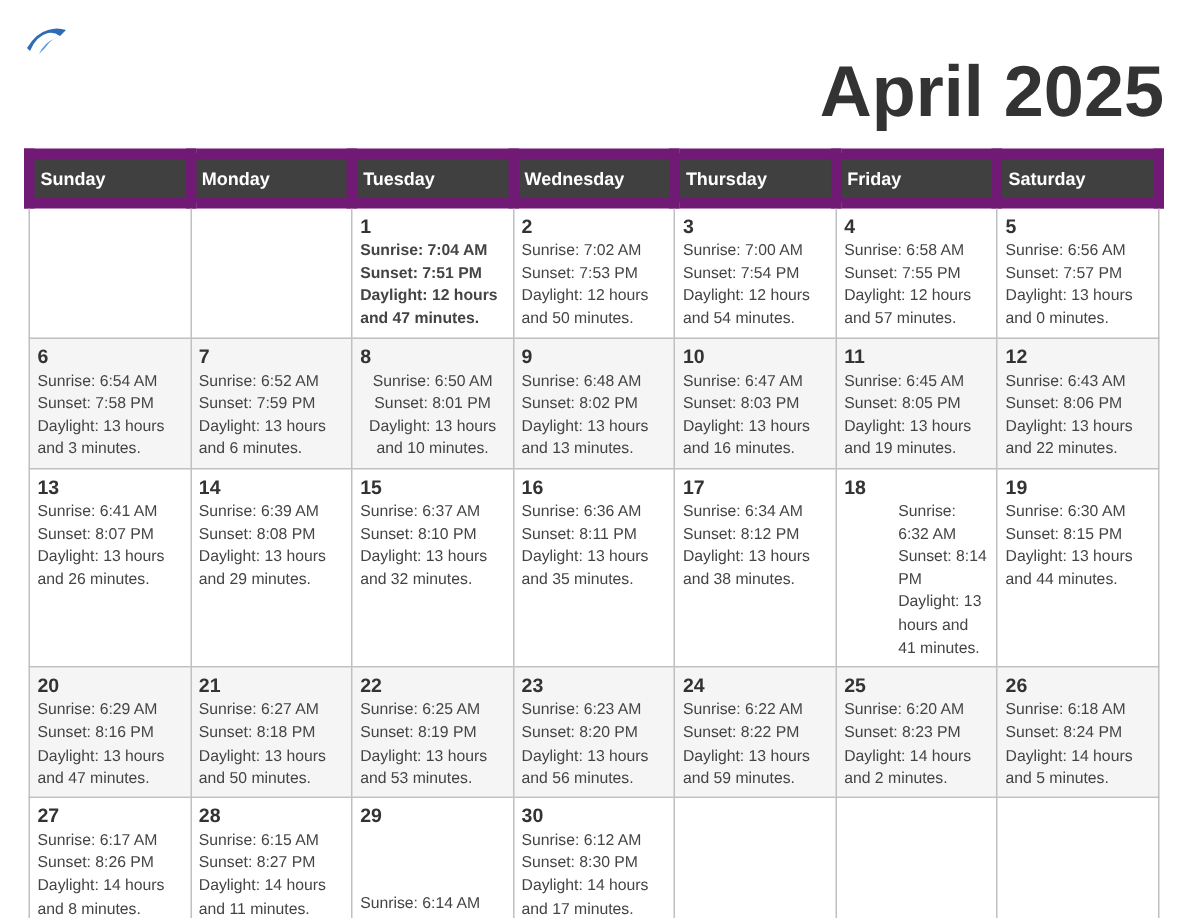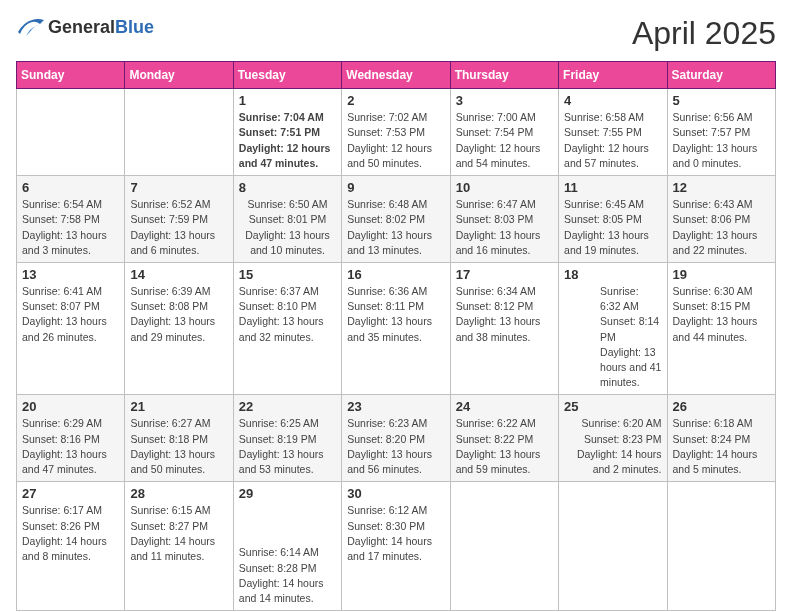--- a/index.html
+++ b/index.html
@@ -32,42 +32,43 @@
       color: #2e6db4;
     }
     .logo-bird {
       width: 28px;
       height: 22px;
     }
     .title-block {
       text-align: right;
     }
     .month-title {
-      font-size: 32px;
-      font-weight: normal;
+      font-size: 48px;
+      font-weight: bold;
       color: #333;
       line-height: 1.1;
+      margin-top: 20px;
     }
     .location-title {
       font-size: 15px;
       color: #555;
     }
     table {
       width: 100%;
       border-collapse: collapse;
       font-size: 11px;
     }
     thead tr th {
-      background-color: #ec4899;
+      background-color: #404040;
       color: #fff;
       padding: 6px 4px;
       text-align: left;
       font-size: 12px;
       font-weight: bold;
-      border: 1px solid #701a75;
+      border: 7px solid #701a75;
     }
     tbody tr td {
       border: 1px solid #c0c0c0;
       vertical-align: top;
       padding: 4px 5px;
       width: calc(100% / 7);
       min-height: 80px;
       background: #fff;
     }
     tbody tr:nth-child(even) td {
@@ -91,23 +92,20 @@
   </style>
 </head>
 <body>
 
 <div class="header">
   <div class="logo">
     <svg class="logo-bird" viewBox="0 0 28 22" xmlns="http://www.w3.org/2000/svg">
       <path d="M4 18 Q8 8 16 6 Q20 5 24 8 L28 4 Q22 2 16 4 Q8 6 2 16 Z" fill="#2e6db4"></path>
       <path d="M10 20 Q14 12 20 10 L24 8 Q18 10 14 16 Z" fill="#5b9bd5"></path>
     </svg>
-    <div>
-      <span class="logo-text-general">General</span><span class="logo-text-blue">Blue</span>
-    </div>
   </div>
   <div class="title-block">
     <div class="month-title">April 2025</div>
   </div>
 </div>
 
 <table>
   <thead>
     <tr id="header-row">
         <th>Sunday</th>
@@ -268,21 +266,21 @@
 Daylight: 13 hours and 56 minutes.</div>
         </td>
         <td>
           <span class="day-num">24</span>
           <div class="day-detail" style="white-space: pre-line;">Sunrise: 6:22 AM
 Sunset: 8:22 PM
 Daylight: 13 hours and 59 minutes.</div>
         </td>
         <td>
           <span class="day-num">25</span>
-          <div class="day-detail" style="white-space: pre-line; text-align: right;">Sunrise: 6:20 AM
+          <div class="day-detail" style="white-space: pre-line;">Sunrise: 6:20 AM
 Sunset: 8:23 PM
 Daylight: 14 hours and 2 minutes.</div>
         </td>
         <td>
           <span class="day-num">26</span>
           <div class="day-detail" style="white-space: pre-line;">Sunrise: 6:18 AM
 Sunset: 8:24 PM
 Daylight: 14 hours and 5 minutes.</div>
         </td>
       </tr>

